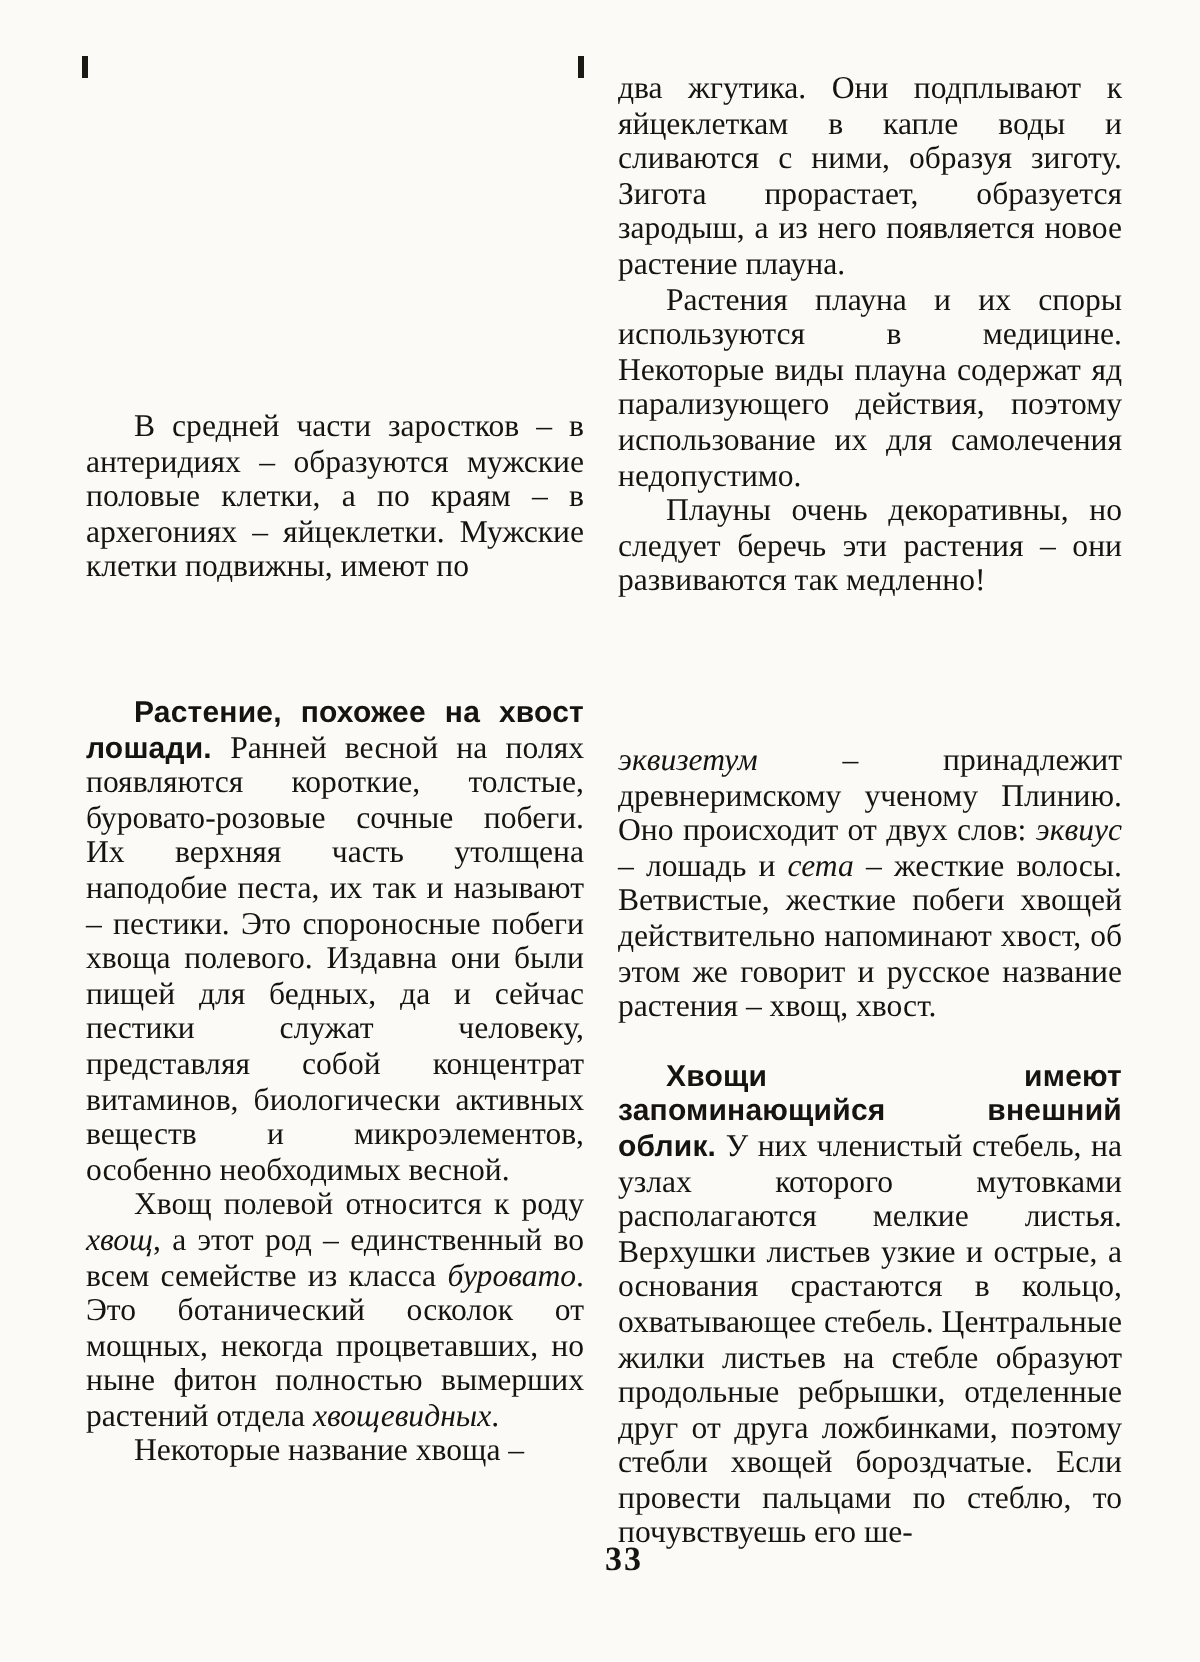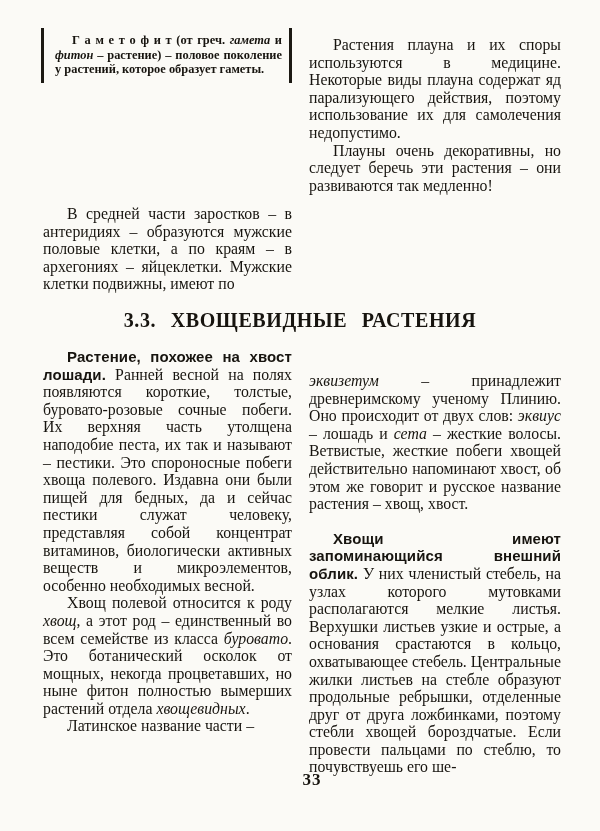--- a/index.html
+++ b/index.html
@@ -52,38 +52,37 @@
     font-family:"Liberation Sans","DejaVu Sans",sans-serif;
     font-weight:700; font-size:15px; letter-spacing:0.1px;
   }
 </style>
 </head>
 <body>
 
 <div class="page">
 
   <div class="def-box">
-    <p class="indent"><span class="seg-b">Г а м е т о ф и т (от греч. </span><span class="seg-bi">гамета</span><span class="seg-b"> и </span><span class="seg-bi">фитон</span><span class="seg-b"> – растение) – половое поколение у растений, которое образует гаметы.</span></p>
   </div>
 
   <div class="col top-left">
     <p class="indent"><span>В средней части заростков – в антеридиях – образуются мужские половые клетки, а по краям – в архегониях – яйцеклетки. Мужские клетки подвижны, имеют по</span></p>
   </div>
 
   <div class="col top-right">
+    <p><span>два жгутика. Они подплывают к яйцеклеткам в капле воды и сливаются с ними, образуя зиготу. Зигота прорастает, образуется зародыш, а из него появляется новое растение плауна.</span></p>
     <p class="indent"><span>Растения плауна и их споры используются в медицине. Некоторые виды плауна содержат яд парализующего действия, поэтому использование их для самолечения недопустимо.</span></p>
     <p class="indent"><span>Плауны очень декоративны, но следует беречь эти растения – они развиваются так медленно!</span></p>
   </div>
 
-  <h2 class="heading">3.3. ХВОЩЕВИДНЫЕ РАСТЕНИЯ</h2>
 
   <div class="col bot-left">
     <p class="indent"><span class="seg-lead">Растение, похожее на хвост лошади.</span><span> Ранней весной на полях появляются короткие, толстые, буровато-розовые сочные побеги. Их верхняя часть утолщена наподобие песта, их так и называют – пестики. Это спороносные побеги хвоща полевого. Издавна они были пищей для бедных, да и сейчас пестики служат человеку, представляя собой концентрат витаминов, биологически активных веществ и микроэлементов, особенно необходимых весной.</span></p>
     <p class="indent"><span>Хвощ полевой относится к роду </span><span class="seg-i">хвощ</span><span>, а этот род – единственный во всем семействе из класса </span><span class="seg-i">буровато</span><span>. Это ботанический осколок от мощных, некогда процветавших, но ныне фитон полностью вымерших растений отдела </span><span class="seg-i">хвощевидных</span><span>.</span></p>
-    <p class="indent"><span>Латинское название части –</span></p>
+    <p class="indent"><span>Некоторые название хвоща –</span></p>
   </div>
 
   <div class="col bot-right">
     <p><span class="seg-i">эквизетум</span><span> – принадлежит древнеримскому ученому Плинию. Оно происходит от двух слов: </span><span class="seg-i">эквиус</span><span> – лошадь и </span><span class="seg-i">сета</span><span> – жесткие волосы. Ветвистые, жесткие побеги хвощей действительно напоминают хвост, об этом же говорит и русское название растения – хвощ, хвост.</span></p>
     <p class="indent gap-above"><span class="seg-lead">Хвощи имеют запоминающийся внешний облик.</span><span> У них членистый стебель, на узлах которого мутовками располагаются мелкие листья. Верхушки листьев узкие и острые, а основания срастаются в кольцо, охватывающее стебель. Центральные жилки листьев на стебле образуют продольные ребрышки, отделенные друг от друга ложбинками, поэтому стебли хвощей бороздчатые. Если провести пальцами по стеблю, то почувствуешь его ше-</span></p>
   </div>
 
   <div class="page-number">33</div>
 
 </div>

